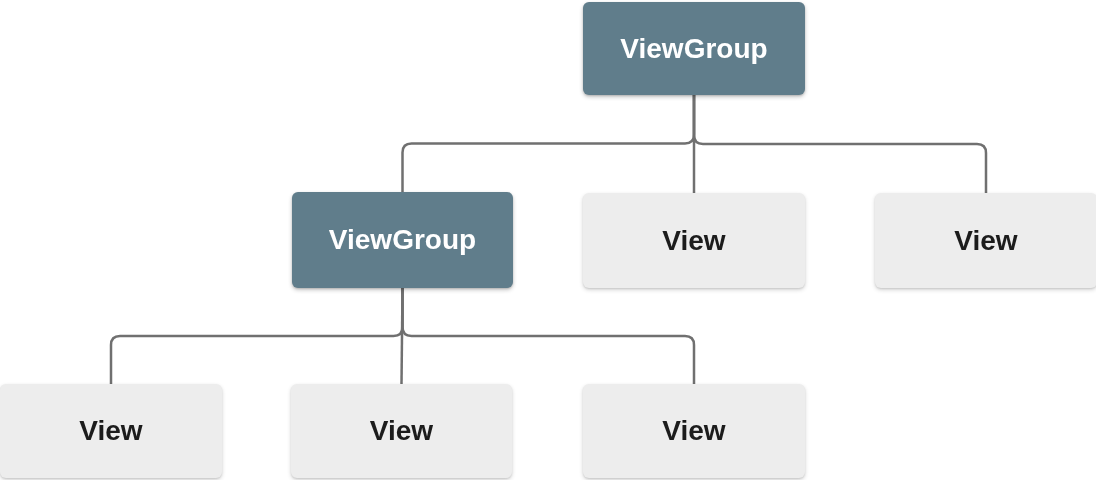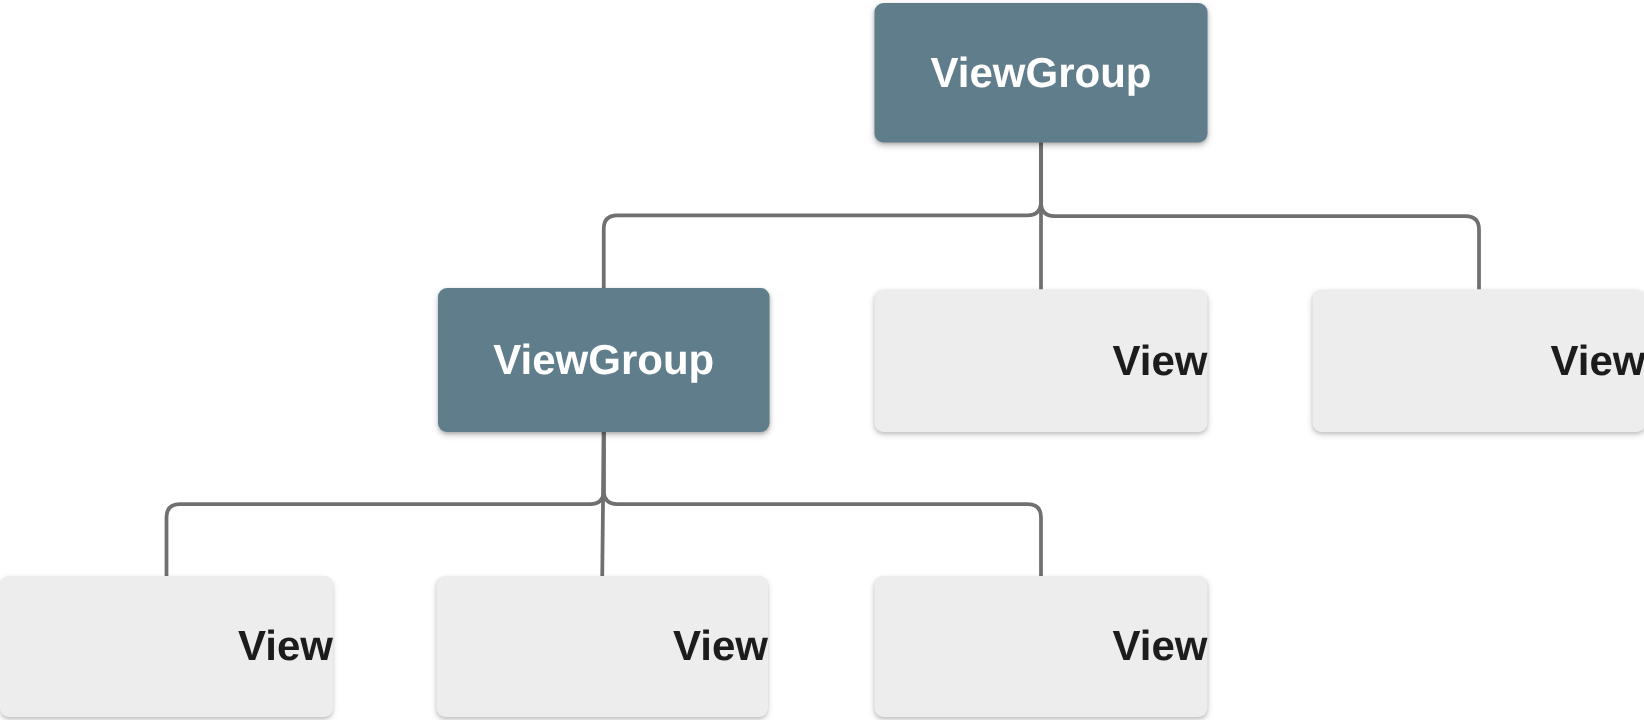--- a/index.html
+++ b/index.html
@@ -17,21 +17,20 @@
     font-weight: bold;
     font-size: 28px;
     box-sizing: border-box;
     user-select: none;
   }
   .node-viewgroup {
     box-shadow: 0 2px 4px rgba(0,0,0,0.22), 0 1px 2px rgba(0,0,0,0.14);
   }
   .node-view {
     box-shadow: 0 2px 4px rgba(0,0,0,0.16), 0 1px 2px rgba(0,0,0,0.10);
-    justify-content: flex-end;
   }
 </style>
 </head>
 <body>
 
 <div id="diagram" style="width: 1096px; height: 336px; background: rgb(255, 255, 255); padding-left: 12px;">
     <svg id="edge-layer" width="1096" height="480" viewBox="0 0 1096 480">
       <path d="M 694 95 L 694 134.5 Q 694 143.5 685 143.5 L 411.5 143.5 Q 402.5 143.5 402.5 152.5 L 402.5 192" fill="none" stroke="#707070" stroke-width="2.5"></path>
       <path d="M 694 95 L 694 193" fill="none" stroke="#707070" stroke-width="2.5"></path>
       <path d="M 694 95 L 694 135 Q 694 144 703 144 L 977 144 Q 986 144 986 153 L 986 193" fill="none" stroke="#707070" stroke-width="2.5"></path>

